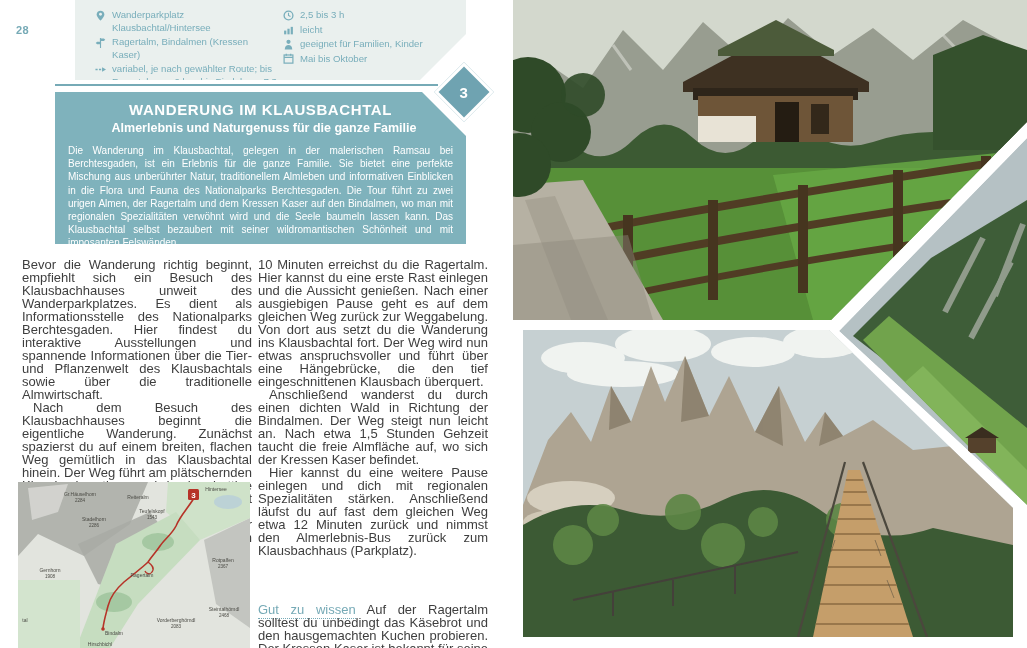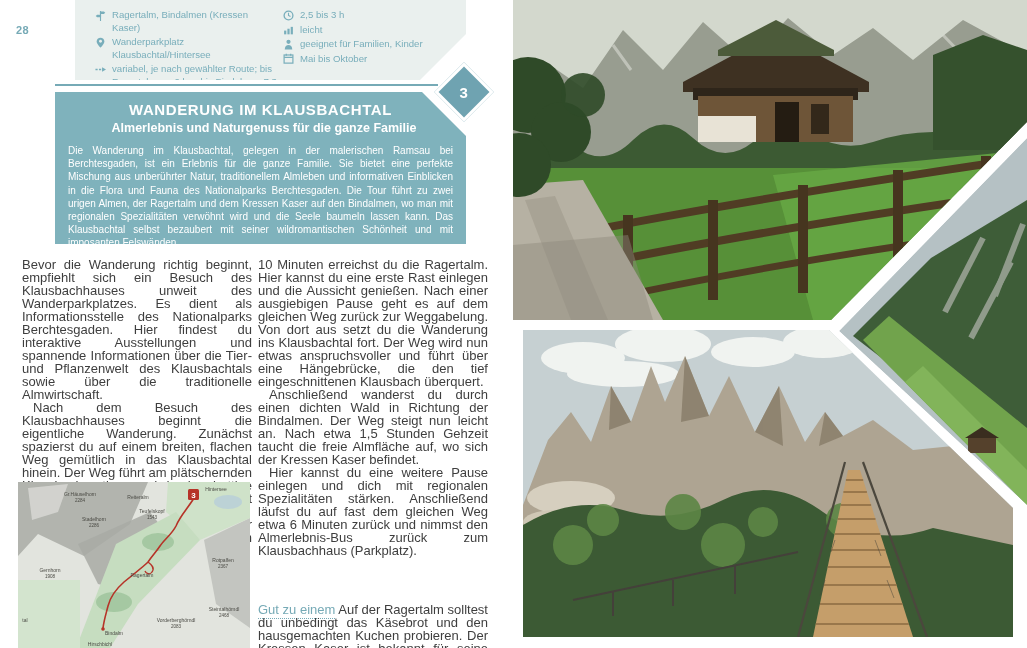--- a/index.html
+++ b/index.html
@@ -75,35 +75,35 @@
 </head>
 <body>
 
 <div class="abs page-number">28</div>
 
 <div class="abs info-panel">
   <div class="info-col c1">
     <div class="info-row">
       <span class="ico">
         <svg viewBox="0 0 10 10">
+            <path d="M5 .6C3 .6 1.5 2.1 1.5 4c0 2.3 3.5 5.6 3.5 5.6S8.5 6.3 8.5 4C8.5 2.1 7 .6 5 .6z" fill="#79aebb"></path>
+            <circle cx="5" cy="3.9" r="1.3" fill="#eaf0ee"></circle>
+          </svg>
+      </span>
+      <span>Wanderparkplatz Klausbachtal/Hintersee</span>
+    </div>
+    <div class="info-row">
+      <span class="ico">
+        <svg viewBox="0 0 10 10">
             <rect x="4.5" y="1" width="1" height="9" fill="#79aebb"></rect>
             <path d="M4.5 1.4h3.6l1.2 1.1-1.2 1.1H4.5z" fill="#79aebb"></path>
             <path d="M5.5 4.4H1.9L.7 5.5l1.2 1.1h3.6z" fill="#79aebb"></path>
           </svg>
       </span>
       <span>Ragertalm, Bindalmen (Kressen Kaser)</span>
-    </div>
-    <div class="info-row">
-      <span class="ico">
-        <svg viewBox="0 0 10 10">
-            <path d="M5 .6C3 .6 1.5 2.1 1.5 4c0 2.3 3.5 5.6 3.5 5.6S8.5 6.3 8.5 4C8.5 2.1 7 .6 5 .6z" fill="#79aebb"></path>
-            <circle cx="5" cy="3.9" r="1.3" fill="#eaf0ee"></circle>
-          </svg>
-      </span>
-      <span>Wanderparkplatz Klausbachtal/Hintersee</span>
     </div>
     <div class="info-row">
       <span class="ico">
         <svg viewBox="0 0 10 10">
             <line x1="0.4" y1="5" x2="6.6" y2="5" stroke="#79aebb" stroke-width="1.3" stroke-dasharray="2 1.2"></line>
             <path d="M6.4 2.9L10 5 6.4 7.1z" fill="#79aebb"></path>
           </svg>
       </span>
       <span>variabel, je nach gewählter Route; bis Ragertalm ca. 2 km, bis Bindalmen 7,3 km (einfach)</span>
     </div>
@@ -173,22 +173,22 @@
 
 <div class="abs col col-left">
   <p>Bevor die Wanderung richtig beginnt, empfiehlt sich ein Besuch des Klausbachhauses unweit des Wanderparkplatzes. Es dient als Informationsstelle des Nationalparks Berchtesgaden. Hier findest du interaktive Ausstellungen und spannende Informationen über die Tier- und Pflanzenwelt des Klausbachtals sowie über die traditionelle Almwirtschaft.</p>
   <p class="indent">Nach dem Besuch des Klausbachhauses beginnt die eigentliche Wanderung. Zunächst spazierst du auf einem breiten, flachen Weg gemütlich in das Klausbachtal hinein. Der Weg führt am plätschernden Klausbach entlang und durch schattige Wälder. Nach etwa 45 Minuten zweigt der Weg nach links ab.</p>
   <p class="indent">Dieser Abschnitt ist etwas steiler, aber dennoch gut zu bewältigen. Nach einem kurzen Anstieg von etwa</p>
 </div>
 
 <div class="abs col col-right">
   <p>10 Minuten erreichst du die Ragertalm. Hier kannst du eine erste Rast einlegen und die Aussicht genießen. Nach einer ausgiebigen Pause geht es auf dem gleichen Weg zurück zur Weggabelung. Von dort aus setzt du die Wanderung ins Klausbachtal fort. Der Weg wird nun etwas anspruchsvoller und führt über eine Hängebrücke, die den tief eingeschnittenen Klausbach überquert.</p>
   <p class="indent">Anschließend wanderst du durch einen dichten Wald in Richtung der Bindalmen. Der Weg steigt nun leicht an. Nach etwa 1,5 Stunden Gehzeit taucht die freie Almfläche auf, wo sich der Kressen Kaser befindet.</p>
-  <p class="indent">Hier kannst du eine weitere Pause einlegen und dich mit regionalen Spezialitäten stärken. Anschließend läufst du auf fast dem gleichen Weg etwa 6 Minuten zurück und nimmst den Almerlebnis-Bus zurück zum Klausbachhaus (Parkplatz).</p>
-  <p class="good-to-know"><span class="gtk-label">Gut zu einem</span><span> Auf der Ragertalm solltest du unbedingt das Käsebrot und den hausgemachten Kuchen probieren. Der Kressen Kaser ist bekannt für seine traditionelle Almküche mit frischen, selbst hergestellten Milchprodukten.</span></p>
+  <p class="indent">Hier kannst du eine weitere Pause einlegen und dich mit regionalen Spezialitäten stärken. Anschließend läufst du auf fast dem gleichen Weg etwa 12 Minuten zurück und nimmst den Almerlebnis-Bus zurück zum Klausbachhaus (Parkplatz).</p>
+  <p class="good-to-know"><span class="gtk-label">Gut zu wissen</span><span> Auf der Ragertalm solltest du unbedingt das Käsebrot und den hausgemachten Kuchen probieren. Der Kressen Kaser ist bekannt für seine traditionelle Almküche mit frischen, selbst hergestellten Milchprodukten.</span></p>
 </div>
 
 <div class="abs route-map">
   <svg viewBox="0 0 232 166">
     <rect x="0" y="0" width="232" height="166" fill="#e2e4de"></rect>
 
     <polygon points="0,0 130,0 112,42 66,74 20,52 0,74" fill="#b2b4ae"></polygon>
     <polygon points="10,6 50,2 40,30 14,38" fill="#d9dad6" opacity="0.8"></polygon>
     <polygon points="60,62 132,30 164,72 122,112 80,102" fill="#a8aaa4" opacity="0.85"></polygon>
     <polygon points="186,58 232,36 232,146 198,122" fill="#c3c5c0"></polygon>

